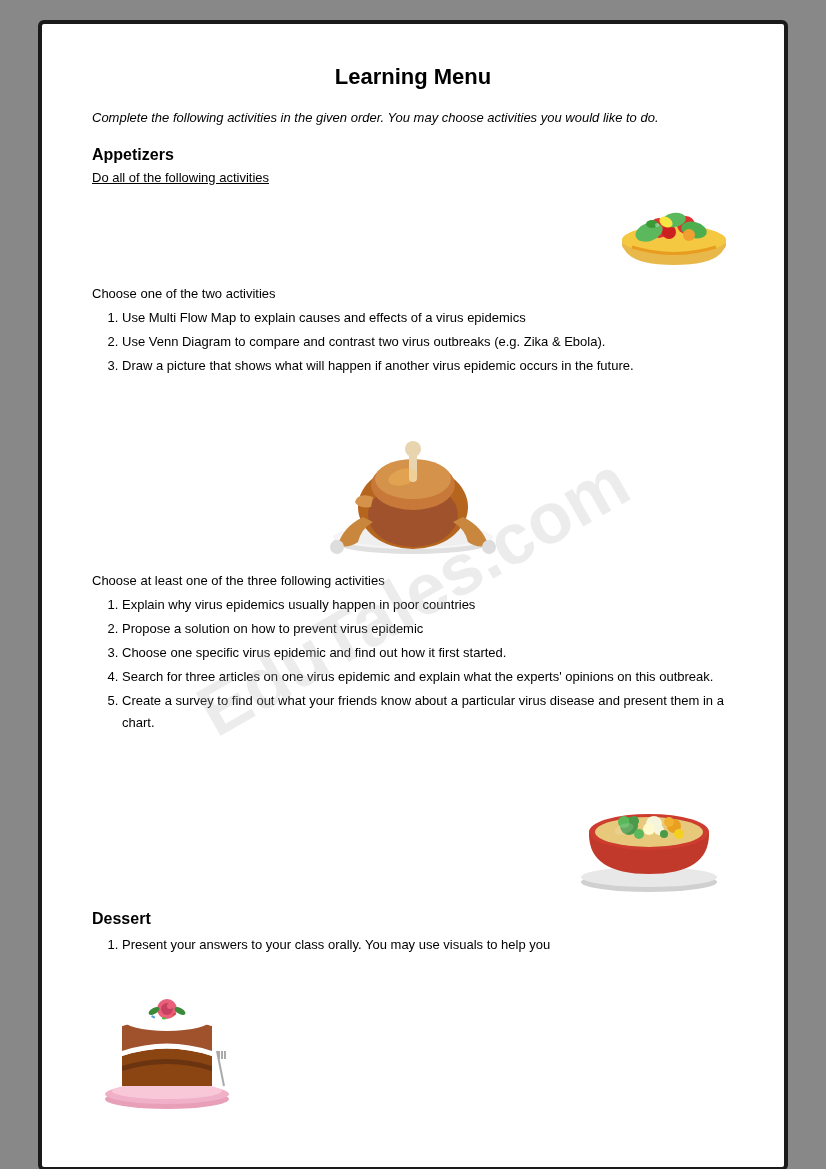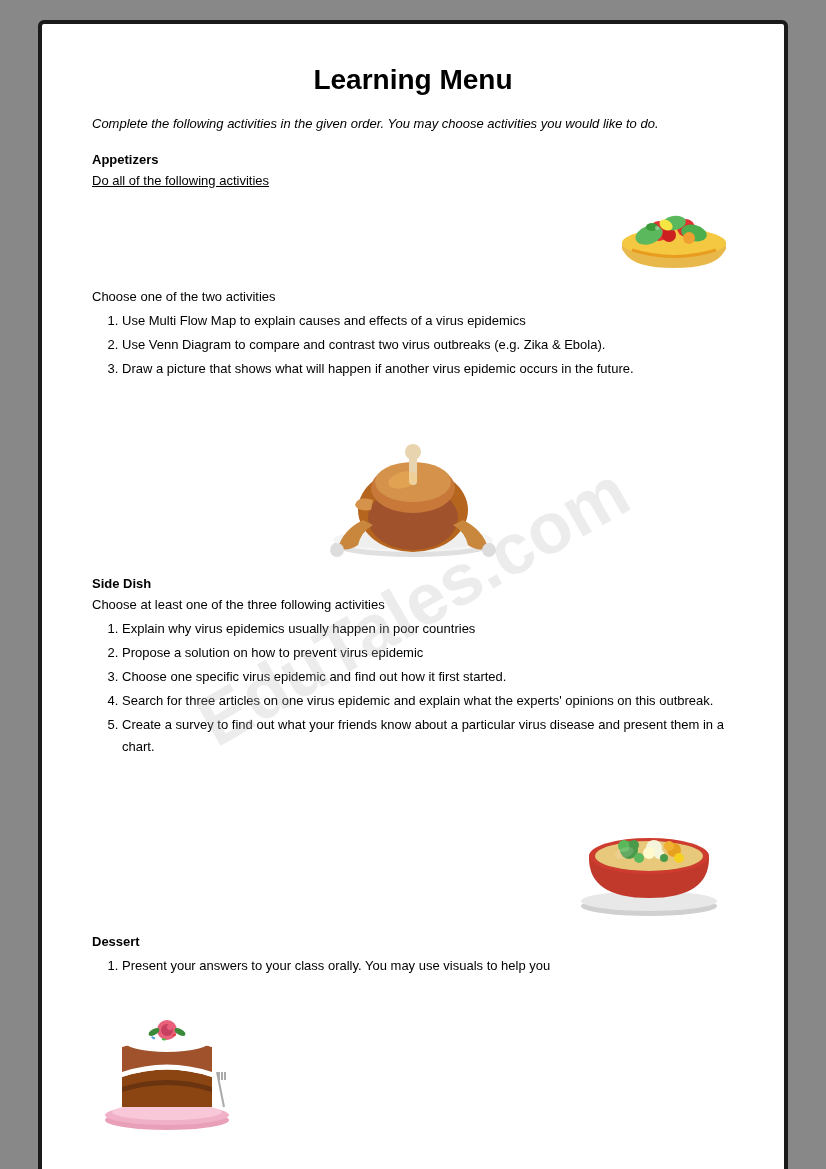--- a/index.html
+++ b/index.html
@@ -29,34 +29,34 @@
       transform: translate(-50%, -50%) rotate(-30deg);
       font-size: 72px;
       color: rgba(180,180,180,0.25);
       font-weight: bold;
       white-space: nowrap;
       pointer-events: none;
       z-index: 10;
     }
     h1.page-title {
       text-align: center;
-      font-size: 28px;
+      font-size: 22px;
       font-weight: bold;
       margin-bottom: 18px;
       font-family: Arial, sans-serif;
     }
     .intro-text {
       font-size: 13px;
       margin-bottom: 18px;
       line-height: 1.5;
       font-style: italic;
     }
     .section-title {
       font-weight: bold;
-      font-size: 13px;
+      font-size: 16px;
       margin-bottom: 6px;
       margin-top: 10px;
     }
     .section-subtitle {
       font-size: 13px;
       margin-bottom: 6px;
     }
     ol {
       margin-left: 30px;
       font-size: 13px;
@@ -175,21 +175,20 @@
 
         <rect x="96" y="55" width="8" height="30" rx="4" fill="#e8d5b0"></rect>
         <circle cx="100" cy="52" r="8" fill="#e8d5b0"></circle>
 
         <ellipse cx="90" cy="80" rx="15" ry="8" fill="rgba(255,200,100,0.3)" transform="rotate(-15,90,80)"></ellipse>
       </svg>
     </div>
   </div>
 
   <div class="section-block">
-    <div class="section-title">Side Dish</div>
     <div class="section-subtitle">Choose at least one of the three following activities</div>
     <ol>
       <li>Explain why virus epidemics usually happen in poor countries</li>
       <li>Propose a solution on how to prevent virus epidemic</li>
       <li>Choose one specific virus epidemic and find out how it first started.</li>
       <li>Search for three articles on one virus epidemic and explain what the experts' opinions on this outbreak.</li>
       <li>Create a survey to find out what your friends know about a particular virus disease and present them in a chart.</li>
     </ol>
 
     <div class="food-right">

